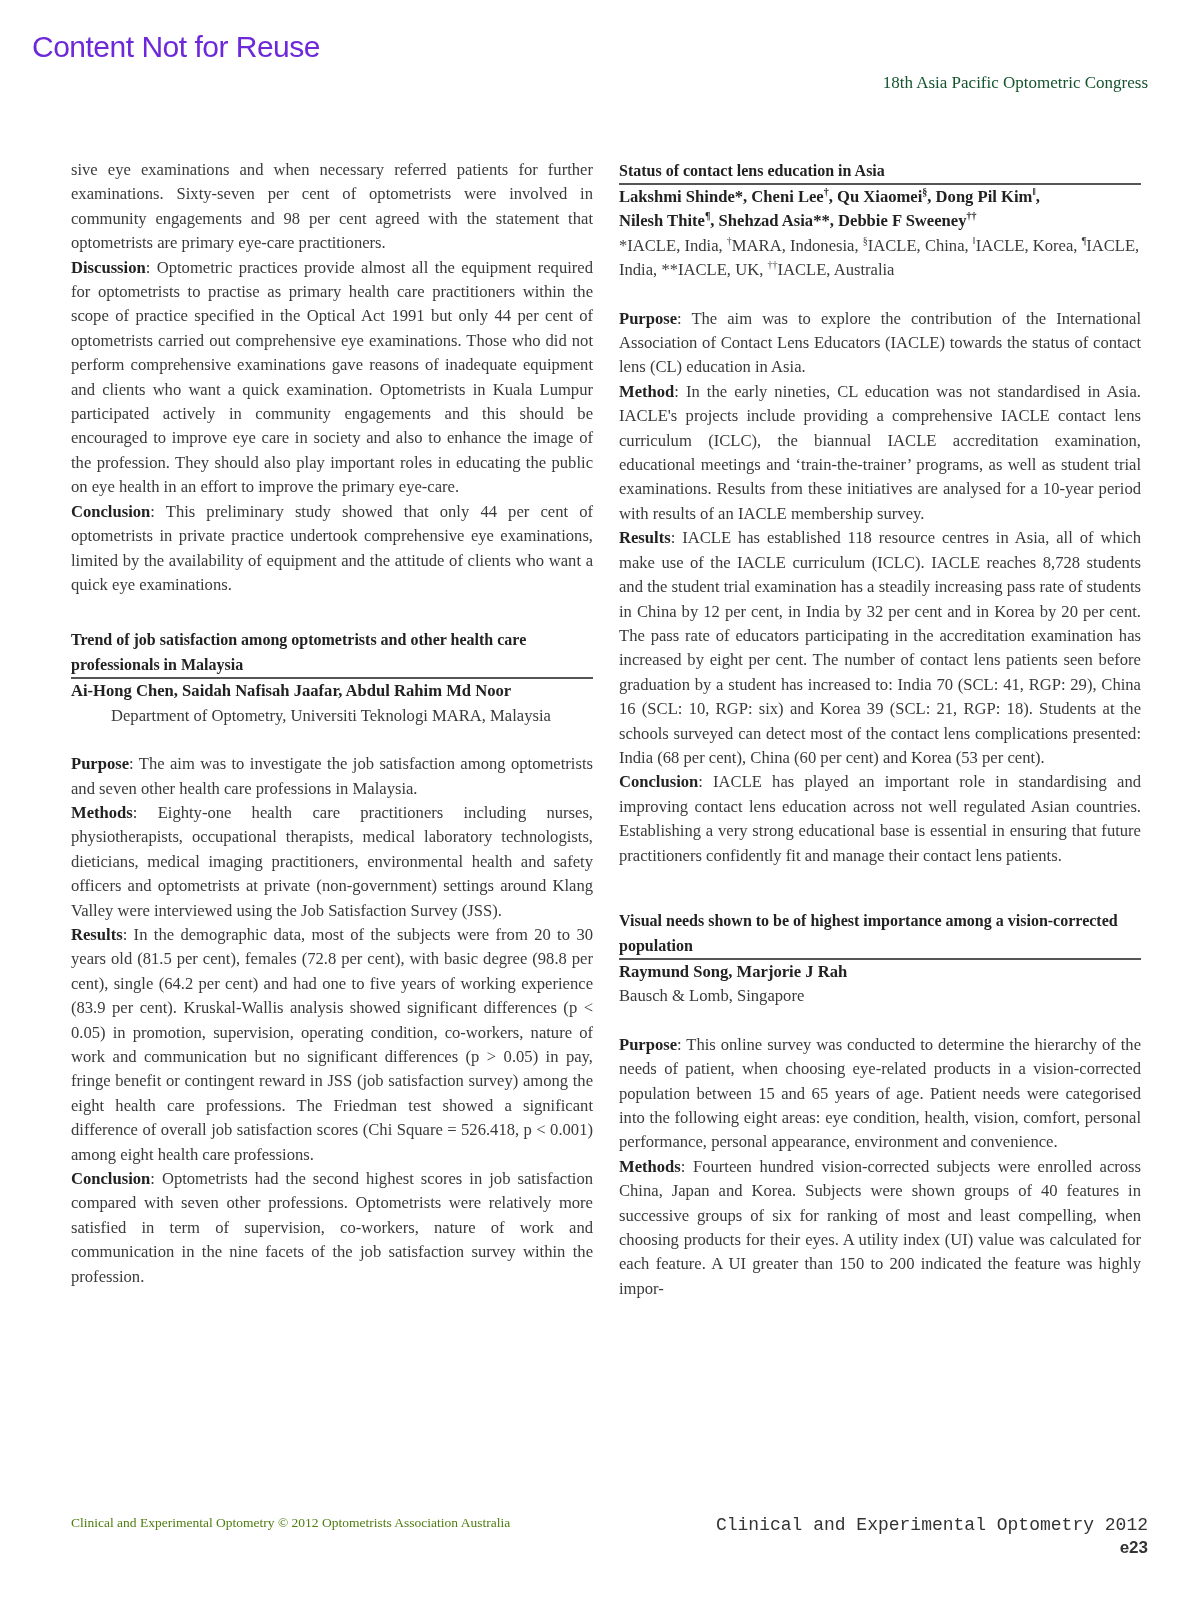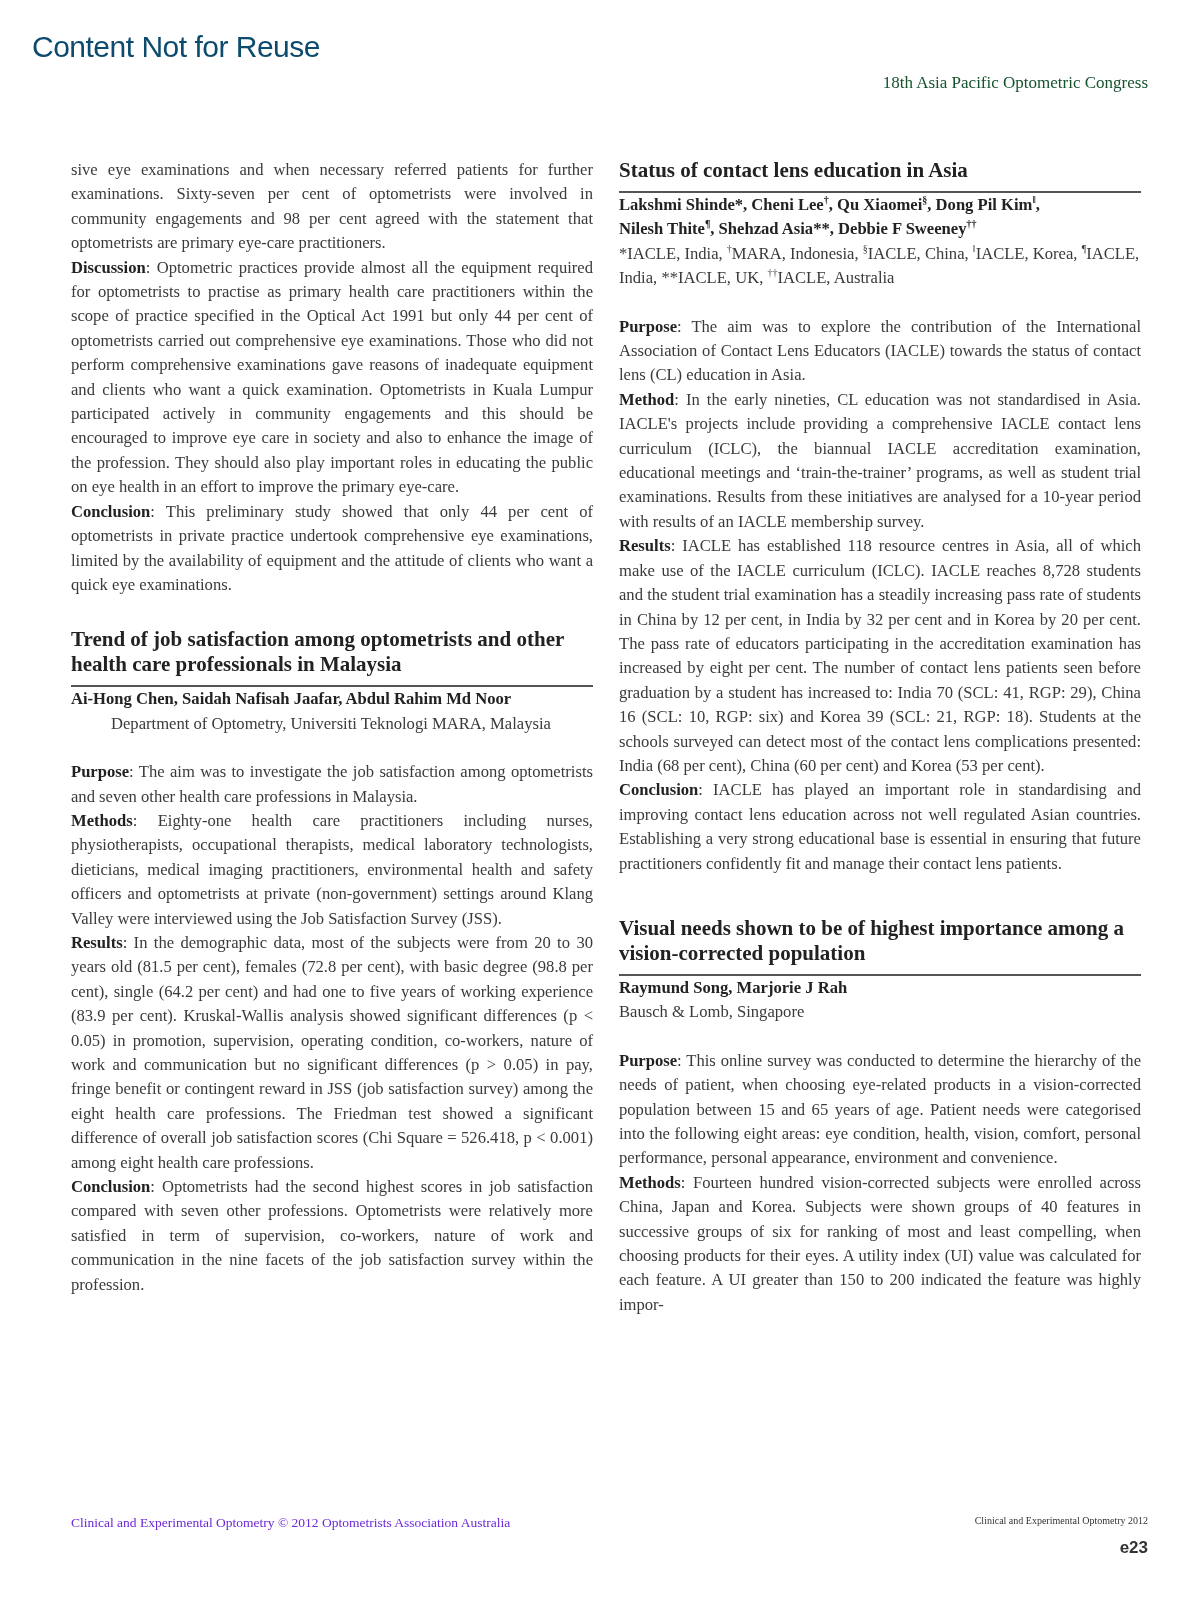--- a/index.html
+++ b/index.html
@@ -1,32 +1,32 @@
 <!DOCTYPE html>
 <html><head>
 <meta charset="utf-8">
 <style>
   html, body { margin: 0; padding: 0; background: #ffffff; }
   body { width: 1200px; height: 1601px; position: relative; overflow: hidden; color: #2a2a2a; }
-  .watermark { position: absolute; left: 32px; top: 30px; font-family: "Liberation Sans", sans-serif; font-size: 30px; color: #0c4a6e; letter-spacing: -0.5px; }
+  .watermark { position: absolute; left: 32px; top: 30px; font-family: "Liberation Sans", sans-serif; font-size: 30px; color: #6d28d9; letter-spacing: -0.5px; }
   .running-head { position: absolute; right: 52px; top: 73px; font-family: "Liberation Serif", serif; font-size: 17px; color: #14532d; }
   .col { position: absolute; top: 158px; font-family: "Liberation Serif", serif; font-size: 16.6px; line-height: 24.4px; color: #3a3a3a; text-align: justify; }
   .col.left { left: 71px; width: 522px; }
   .col.right { left: 619px; width: 522px; }
   .col p { margin: 0; }
   .col b { color: #222; font-weight: bold; }
-  .abs-title { font-family: "Liberation Serif", serif; font-weight: bold; font-size: 21px; line-height: 25px; color: #222; margin: 0; padding-bottom: 8px; border-bottom: 2px solid #555; text-align: left; }
+  .abs-title { font-family: "Liberation Serif", serif; font-weight: bold; font-size: 16px; line-height: 25px; color: #222; margin: 0; border-bottom: 2px solid #555; text-align: left; }
   .authors { font-weight: bold; color: #222; text-align: left; }
   .affil { text-align: left; }
   .gap-sm { height: 24px; }
   .gap-md { height: 30px; }
   .gap-lg { height: 40px; }
   sup { font-size: 10px; line-height: 0; }
-  .footer-left { position: absolute; left: 71px; top: 1515px; font-family: "Liberation Serif", serif; font-size: 13.5px; color: #6d28d9; }
-  .footer-right { position: absolute; right: 52px; top: 1515px; font-family: Liberation Serif, serif; font-size: 10px; color: #333; }
+  .footer-left { position: absolute; left: 71px; top: 1515px; font-family: "Liberation Serif", serif; font-size: 13.5px; color: #4d7c0f; }
+  .footer-right { position: absolute; right: 52px; top: 1515px; font-family: Liberation Mono, monospace; font-size: 18px; color: #333; }
   .page-num { position: absolute; right: 52px; top: 1538px; font-family: "Liberation Sans", sans-serif; font-weight: bold; font-size: 17px; color: #333; }
 </style>
 </head>
 <body>
 
 <div class="watermark">Content Not for Reuse</div>
 <div class="running-head">18th Asia Pacific Optometric Congress</div>
 
 <div class="col left">
   <p><span>sive eye examinations and when necessary referred patients for further examinations. Sixty-seven per cent of optometrists were involved in community engagements and 98 per cent agreed with the statement that optometrists are primary eye-care practitioners.</span></p>

